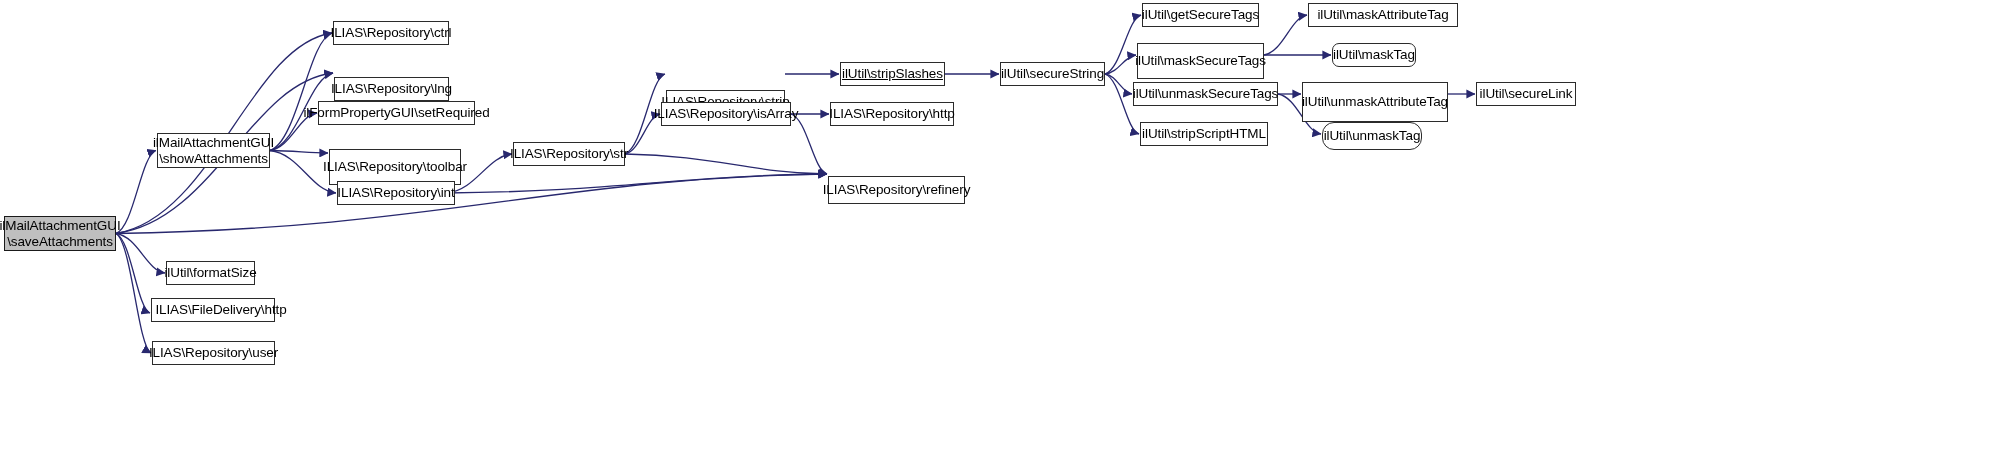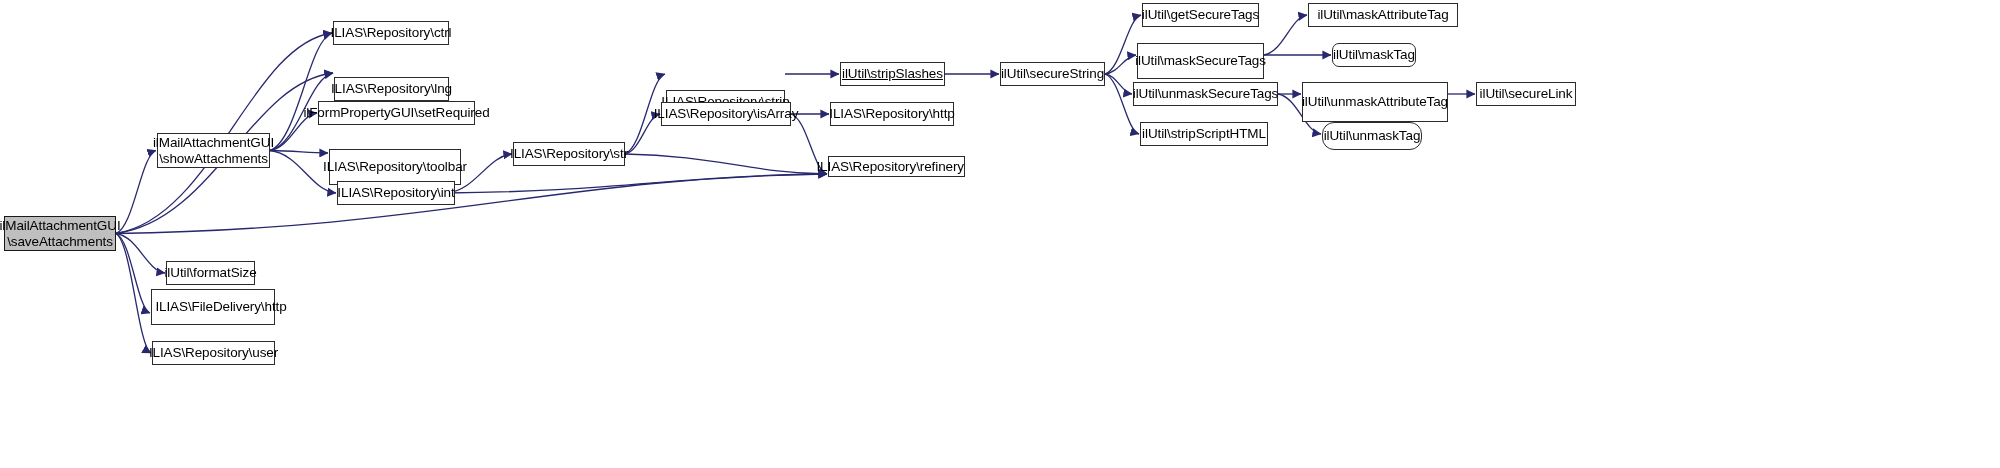--- a/index.html
+++ b/index.html
@@ -79,28 +79,28 @@
       <div class="node current multi" style="left: 4px; top: 216px; width: 112px; height: 35px;"><span>ilMailAttachmentGUI
 \saveAttachments</span></div>
       <div class="node multi" style="left: 157px; top: 133px; width: 113px; height: 35px;"><span>ilMailAttachmentGUI
 \showAttachments</span></div>
       <div class="node" style="left: 333px; top: 21px; width: 116px; height: 24px; text-align: center;"><span>ILIAS\Repository\ctrl</span></div>
       <div class="node" style="left: 334px; top: 61px; width: 115px; height: 24px; margin-top: 16px;"><span>ILIAS\Repository\lng</span></div>
       <div class="node" style="left: 318px; top: 101px; width: 157px; height: 24px;"><span>ilFormPropertyGUI\setRequired</span></div>
       <div class="node" style="left: 329px; top: 141px; width: 132px; height: 36px; margin-top: 8px;"><span>ILIAS\Repository\toolbar</span></div>
       <div class="node" style="left: 337px; top: 181px; width: 118px; height: 24px;"><span>ILIAS\Repository\int</span></div>
       <div class="node" style="left: 166px; top: 261px; width: 89px; height: 24px;"><span>ilUtil\formatSize</span></div>
-      <div class="node" style="left: 151px; top: 289px; width: 124px; height: 36px; padding-left: 16px;"><span>ILIAS\FileDelivery\http</span></div>
+      <div class="node" style="left: 151px; top: 298px; width: 124px; height: 24px; padding-left: 16px;"><span>ILIAS\FileDelivery\http</span></div>
       <div class="node" style="left: 152px; top: 341px; width: 123px; height: 24px;"><span>ILIAS\Repository\user</span></div>
       <div class="node" style="left: 513px; top: 142px; width: 112px; height: 24px;"><span>ILIAS\Repository\str</span></div>
       <div class="node" style="left: 666px; top: 62px; width: 119px; height: 24px; margin-top: 28px;"><span>ILIAS\Repository\strip</span></div>
       <div class="node" style="left: 661px; top: 102px; width: 130px; height: 24px;"><span>ILIAS\Repository\isArray</span></div>
       <div class="node" style="left: 840px; top: 62px; width: 105px; height: 24px; text-decoration: underline;"><span>ilUtil\stripSlashes</span></div>
       <div class="node" style="left: 830px; top: 102px; width: 124px; height: 24px;"><span>ILIAS\Repository\http</span></div>
-      <div class="node" style="left: 828px; top: 156px; width: 137px; height: 21px; justify-content: flex-end;"><span>ILIAS\Repository\refinery</span></div>
+      <div class="node" style="left: 828px; top: 176px; width: 137px; height: 28px;"><span>ILIAS\Repository\refinery</span></div>
       <div class="node" style="left: 1000px; top: 62px; width: 105px; height: 24px;"><span>ilUtil\secureString</span></div>
       <div class="node" style="left: 1142px; top: 3px; width: 117px; height: 24px;"><span>ilUtil\getSecureTags</span></div>
       <div class="node" style="left: 1137px; top: 43px; width: 127px; height: 36px;"><span>ilUtil\maskSecureTags</span></div>
       <div class="node" style="left: 1133px; top: 82px; width: 145px; height: 24px;"><span>ilUtil\unmaskSecureTags</span></div>
       <div class="node" style="left: 1140px; top: 122px; width: 128px; height: 24px;"><span>ilUtil\stripScriptHTML</span></div>
       <div class="node" style="left: 1308px; top: 3px; width: 150px; height: 24px;"><span>ilUtil\maskAttributeTag</span></div>
       <div class="node" style="left: 1332px; top: 43px; width: 84px; height: 24px; border-radius: 7px;"><span>ilUtil\maskTag</span></div>
       <div class="node" style="left: 1302px; top: 82px; width: 146px; height: 40px;"><span>ilUtil\unmaskAttributeTag</span></div>
       <div class="node" style="left: 1322px; top: 122px; width: 100px; height: 28px; border-radius: 12px;"><span>ilUtil\unmaskTag</span></div>
       <div class="node" style="left: 1476px; top: 82px; width: 100px; height: 24px;"><span>ilUtil\secureLink</span></div>

